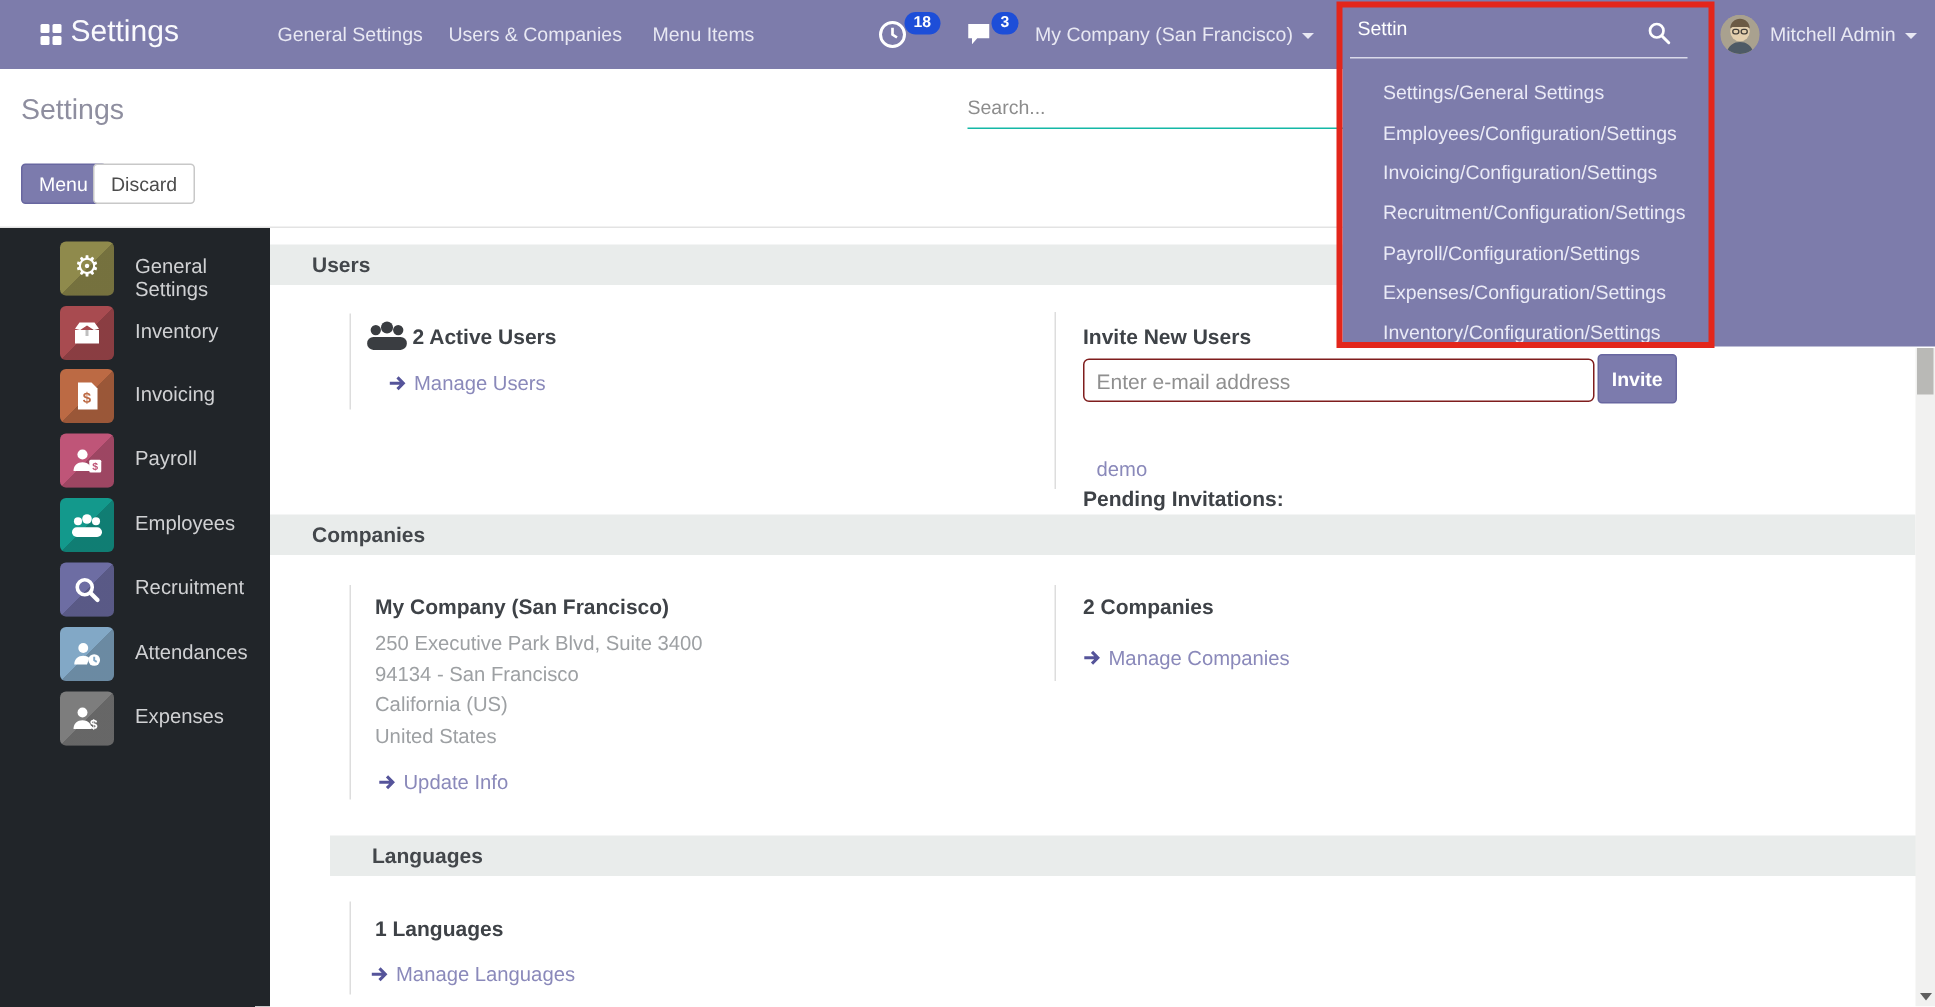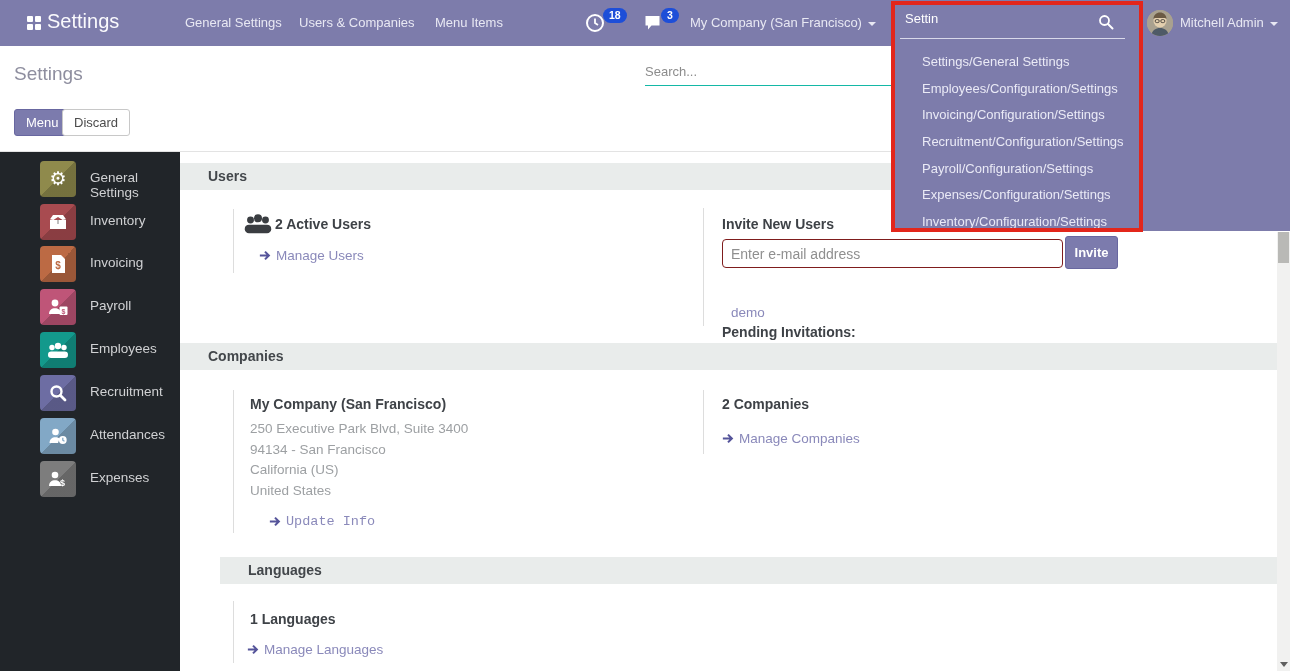--- a/index.html
+++ b/index.html
@@ -119,21 +119,21 @@
   <div class="bold-label" style="left:542px; top:131px;margin-top:41px;">Pending Invitations:</div>
   <a class="link" style="left:551px; top:153px;">demo</a>
 
   <div class="strip" style="top:191px;">Companies</div>
   <div class="vline" style="left:53px; top:238px; height:143px;"></div>
   <div class="bold-label" style="left:70px; top:244px;">My Company (San Francisco)</div>
   <div class="muted" style="left:70px; top:269px;">250 Executive Park Blvd, Suite 3400</div>
   <div class="muted" style="left:70px; top:290px;">94134 - San Francisco</div>
   <div class="muted" style="left:70px; top:310px;">California (US)</div>
   <div class="muted" style="left:70px; top:331px;">United States</div>
-  <a class="link" style="left:89px; top:362px;font-family:Liberation Mono, monospace;">
+  <a class="link" style="left:72px; top:362px;">
     <svg width="12" height="11" viewBox="0 0 14 12">
       <path d="M1 6h10 M7 1.5 11.5 6 7 10.5" stroke="#55549a" stroke-width="2.4" fill="none"></path>
     </svg>
     <span>Update Info</span>
   </a>
   <div class="vline" style="left:523px; top:238px; height:64px;"></div>
   <div class="bold-label" style="left:542px; top:244px;">2 Companies</div>
   <a class="link" style="left:542px; top:279px;">
     <svg width="12" height="11" viewBox="0 0 14 12">
       <path d="M1 6h10 M7 1.5 11.5 6 7 10.5" stroke="#55549a" stroke-width="2.4" fill="none"></path>

